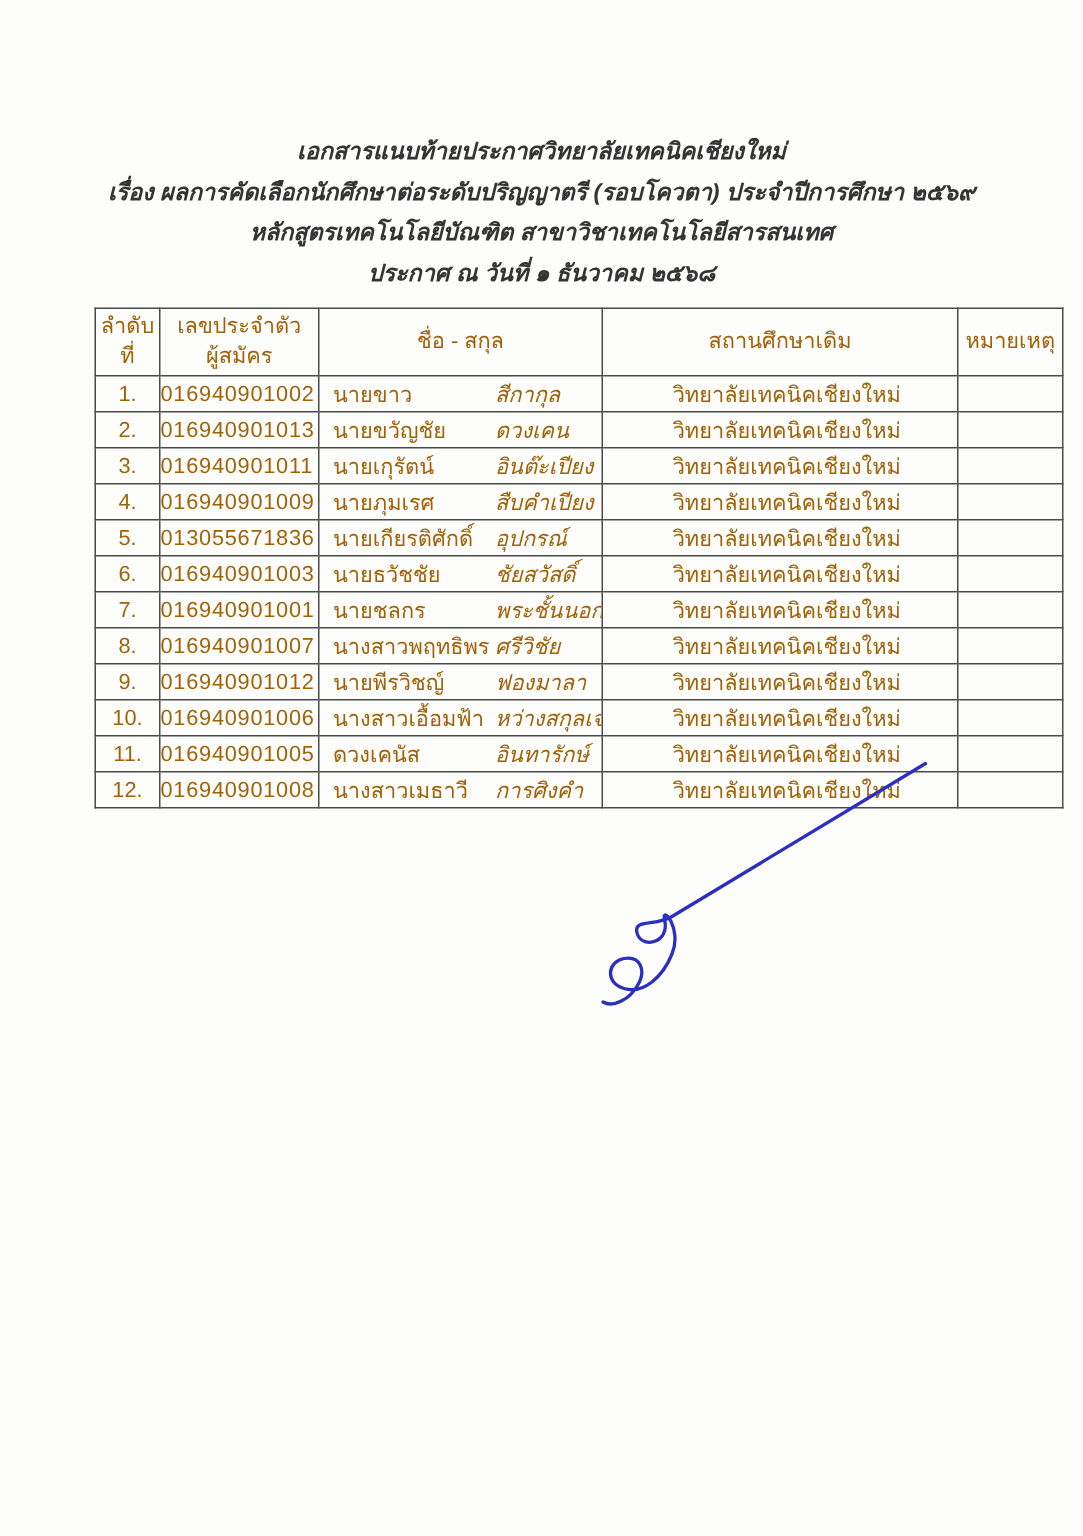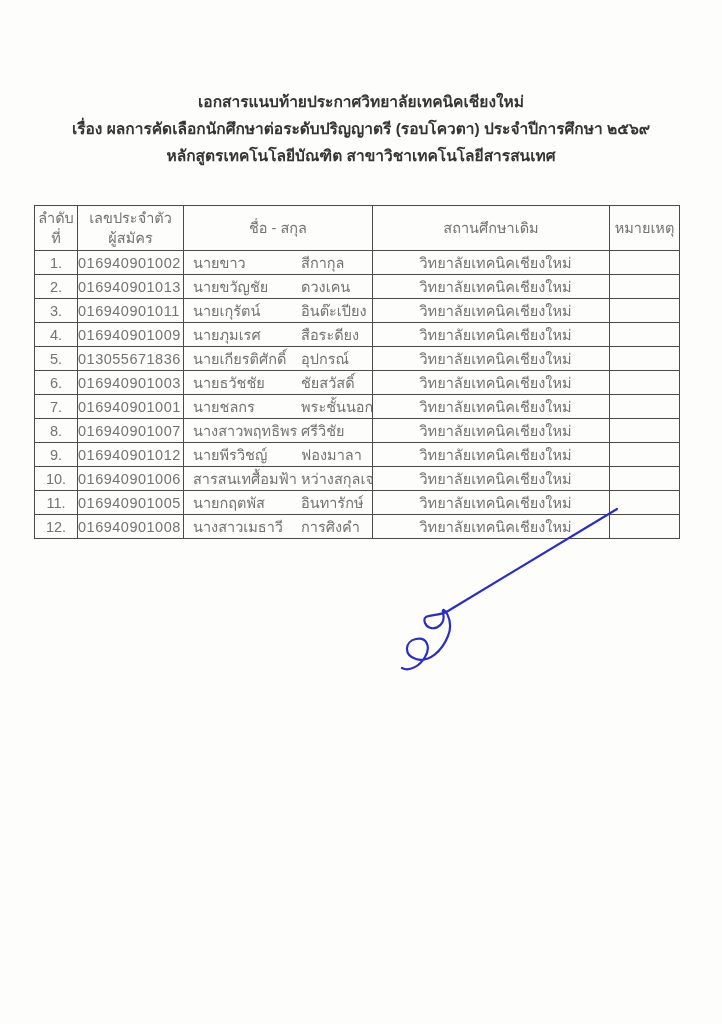--- a/index.html
+++ b/index.html
@@ -17,58 +17,60 @@
   .doc-header {
     position: absolute;
     top: 88px;
     left: 0;
     width: 100%;
     text-align: center;
     font-weight: bold;
     font-size: 15.5px;
     line-height: 27px;
     color: #343434;
+    font-style: italic;
   }
   table.results {
     position: absolute;
-    left: 34px;
+    left: 63px;
     top: 205px;
     width: 645px;
     border-collapse: collapse;
     table-layout: fixed;
     font-size: 14.5px;
-    color: #737373;
+    color: #a16207;
   }
   table.results th, table.results td {
     border: 1px solid #4a4a4a;
     padding: 0;
     font-weight: normal;
     vertical-align: middle;
     overflow: hidden;
     white-space: nowrap;
   }
   table.results thead th { height: 45px; text-align: center; line-height: 20px; }
   table.results tbody td { height: 22.7px; }
   .c-no   { text-align: center; }
   .c-id   { letter-spacing: 0.5px; }
   .c-name { text-align: left; padding-left: 9px !important; }
   .c-school { text-align: center; padding-left: 9px !important; }
   .fname { display: inline-block; width: 104px; }
-  .lname { display: inline-block; }
+  .lname { display: inline-block; font-style: italic; }
   .sig-svg { position: absolute; left: 385px; top: 495px; width: 235px; height: 192px; }
 </style>
 </head>
 <body>
 
 <div class="page">
 
   <div class="doc-header">
     <div>เอกสารแนบท้ายประกาศวิทยาลัยเทคนิคเชียงใหม่</div>
     <div>เรื่อง ผลการคัดเลือกนักศึกษาต่อระดับปริญญาตรี (รอบโควตา) ประจำปีการศึกษา ๒๕๖๙</div>
     <div>หลักสูตรเทคโนโลยีบัณฑิต สาขาวิชาเทคโนโลยีสารสนเทศ</div>
+    <div>ประกาศ ณ วันที่ ๑ ธันวาคม ๒๕๖๘</div>
   </div>
 
   <table class="results">
     <colgroup>
       <col style="width:43px">
       <col style="width:106px">
       <col style="width:189px">
       <col style="width:237px">
       <col style="width:70px">
     </colgroup>
@@ -116,21 +118,21 @@
         <span class="lname">อินต๊ะเปียง</span>
       </td>
       <td class="c-school">วิทยาลัยเทคนิคเชียงใหม่</td>
       <td class="c-remark"></td>
     </tr>
         <tr>
       <td class="c-no">4.</td>
       <td class="c-id">016940901009</td>
       <td class="c-name">
         <span class="fname">นายภุมเรศ</span>
-        <span class="lname">สือระดียง</span>
+        <span class="lname">สืบคำเปียง</span>
       </td>
       <td class="c-school">วิทยาลัยเทคนิคเชียงใหม่</td>
       <td class="c-remark"></td>
     </tr>
         <tr>
       <td class="c-no">5.</td>
       <td class="c-id">013055671836</td>
       <td class="c-name">
         <span class="fname">นายเกียรติศักดิ์</span>
         <span class="lname">อุปกรณ์</span>
@@ -175,31 +177,31 @@
         <span class="fname">นายพีรวิชญ์</span>
         <span class="lname">ฟองมาลา</span>
       </td>
       <td class="c-school">วิทยาลัยเทคนิคเชียงใหม่</td>
       <td class="c-remark"></td>
     </tr>
         <tr>
       <td class="c-no">10.</td>
       <td class="c-id">016940901006</td>
       <td class="c-name">
-        <span class="fname">สารสนเทศื้อมฟ้า</span>
+        <span class="fname">นางสาวเอื้อมฟ้า</span>
         <span class="lname">หว่างสกุลเจริญ</span>
       </td>
       <td class="c-school">วิทยาลัยเทคนิคเชียงใหม่</td>
       <td class="c-remark"></td>
     </tr>
         <tr>
       <td class="c-no">11.</td>
       <td class="c-id">016940901005</td>
       <td class="c-name">
-        <span class="fname">นายกฤตพัส</span>
+        <span class="fname">ดวงเคนัส</span>
         <span class="lname">อินทารักษ์</span>
       </td>
       <td class="c-school">วิทยาลัยเทคนิคเชียงใหม่</td>
       <td class="c-remark"></td>
     </tr>
         <tr>
       <td class="c-no">12.</td>
       <td class="c-id">016940901008</td>
       <td class="c-name">
         <span class="fname">นางสาวเมธาวี</span>

